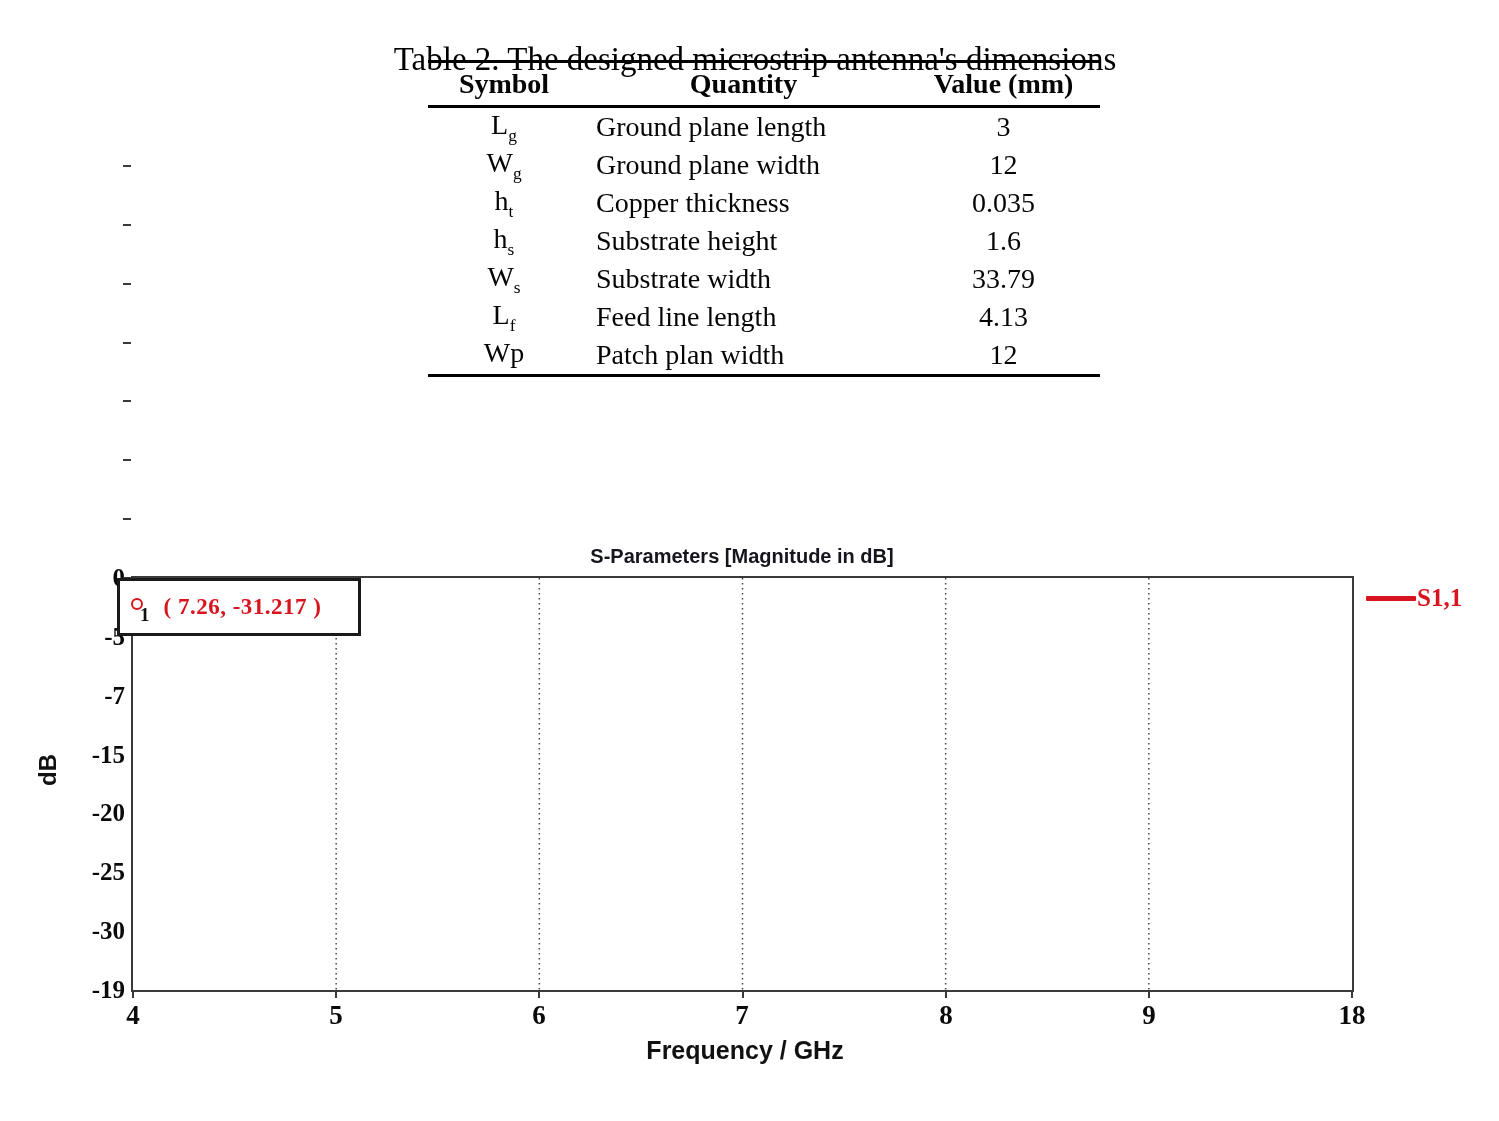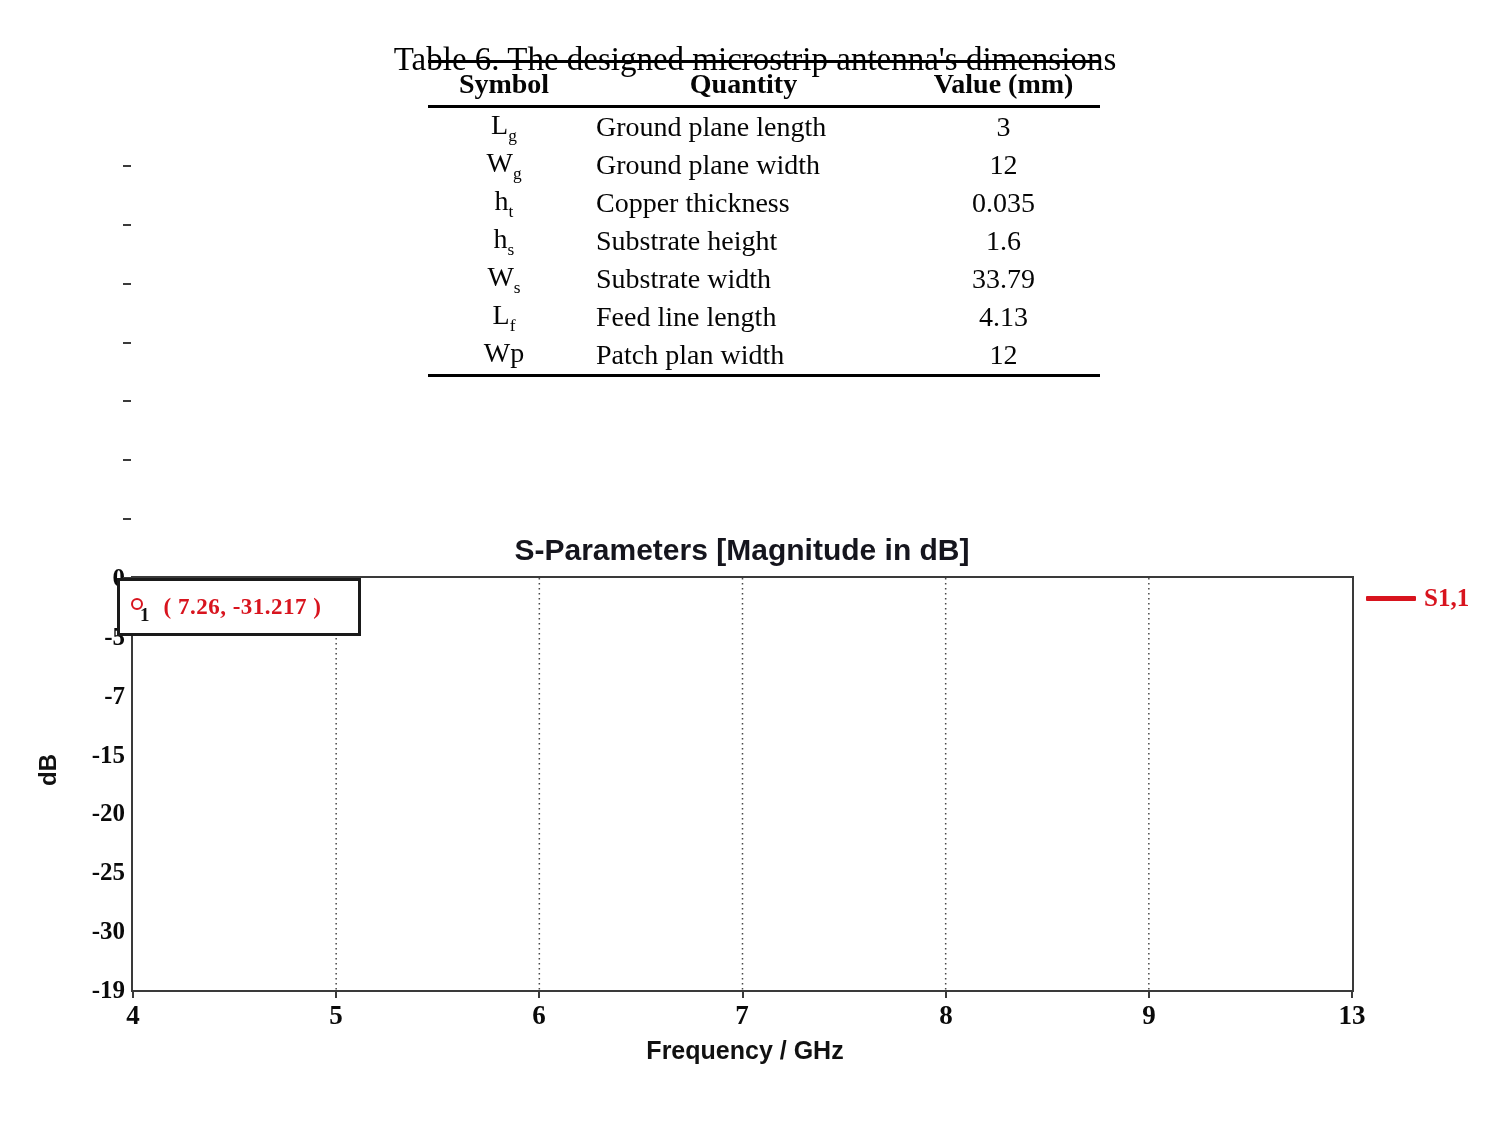--- a/index.html
+++ b/index.html
@@ -26,22 +26,22 @@
     border-top:3px solid #000;border-bottom:3px solid #000;line-height:1.05;margin-top:16px;
   }
   .dim-table td{height:38px;padding:0;line-height:1.0;}
   .dim-table td.sym{text-align:center;font-family:Liberation Serif, serif;}
   .dim-table td.qty{text-align:left;padding-left:16px;}
   .dim-table td.val{text-align:center;}
   .dim-table tbody tr:last-child td{border-bottom:3px solid #000;}
   .dim-table sub{font-size:0.62em;}
   
   .chart-title{
-    position:absolute;left:442px;top:533px;width:600px;text-align:center;
-    font-family:"Liberation Sans",sans-serif;font-weight:bold;font-size:30px;color:#15151d;
+    position:absolute;left:442px;top:545px;width:600px;text-align:center;
+    font-family:"Liberation Sans",sans-serif;font-weight:bold;font-size:20px;color:#15151d;
     white-space:nowrap;
   }
   .y-axis-title{
     position:absolute;left:24px;top:756px;width:48px;height:28px;
     transform:rotate(-90deg);transform-origin:center;
     font-family:"Liberation Sans",sans-serif;font-weight:bold;font-size:24px;color:#111;
     text-align:center;
   }
   .x-axis-title{
     position:absolute;left:545px;top:1036px;width:400px;text-align:center;
@@ -78,33 +78,33 @@
   }
   .msub{
     font-family:"Liberation Serif",serif;font-weight:bold;font-size:19px;color:#111;
     margin-left:-3px;margin-top:16px;
   }
   .mtext{
     font-family:"Liberation Serif",serif;font-weight:bold;font-size:23px;color:var(--accent);
     margin-left:14px;letter-spacing:0.5px;white-space:pre;
   }
   .legend{
-    position:absolute;left:1366px;top:584px;height:28px;display:flex;align-items:center;gap:8px;z-index:5;
+    position:absolute;left:1366px;top:584px;height:28px;display:flex;align-items:center;gap:1px;z-index:5;
   }
   .legend-line{width:50px;height:5px;background:var(--accent);border-radius:1px;}
   .legend-label{
     font-family:"Liberation Serif",serif;font-weight:bold;font-size:25px;color:var(--accent);
     white-space:nowrap;
   }
 </style>
 </head>
 <body>
 
 <section>
-  <h2 class="table-title">Table 6. The designed microstrip antenna's dimensions</h2>
+  <h2 class="table-title">Table 2. The designed microstrip antenna's dimensions</h2>
   <table class="dim-table">
     <colgroup>
         <col class="c1">
         <col class="c2">
         <col class="c3">
       </colgroup>
     <thead>
       <tr>
         <th>Symbol</th>
         <th>Quantity</th>
@@ -164,21 +164,21 @@
   <span class="ylab" style="top:858px">-25</span>
   <span class="ylab" style="top:917px">-30</span>
   <span class="ylab" style="top:976px">-19</span>
 
   <span class="xlab" style="left:103px">4</span>
   <span class="xlab" style="left:306px">5</span>
   <span class="xlab" style="left:509px">6</span>
   <span class="xlab" style="left:712px">7</span>
   <span class="xlab" style="left:916px">8</span>
   <span class="xlab" style="left:1119px">9</span>
-  <span class="xlab" style="left:1322px">13</span>
+  <span class="xlab" style="left:1322px">18</span>
 
   <div id="tick-marks">
       <div class="xtick" style="left: 132px; top: 990px;"></div>
       <div class="xtick" style="left: 335.167px; top: 990px;"></div>
       <div class="xtick" style="left: 538.333px; top: 990px;"></div>
       <div class="xtick" style="left: 741.5px; top: 990px;"></div>
       <div class="xtick" style="left: 944.667px; top: 990px;"></div>
       <div class="xtick" style="left: 1147.83px; top: 990px;"></div>
       <div class="xtick" style="left: 1351px; top: 990px;"></div>
       <div class="ytick" style="left: 123px; top: 577px;"></div>

